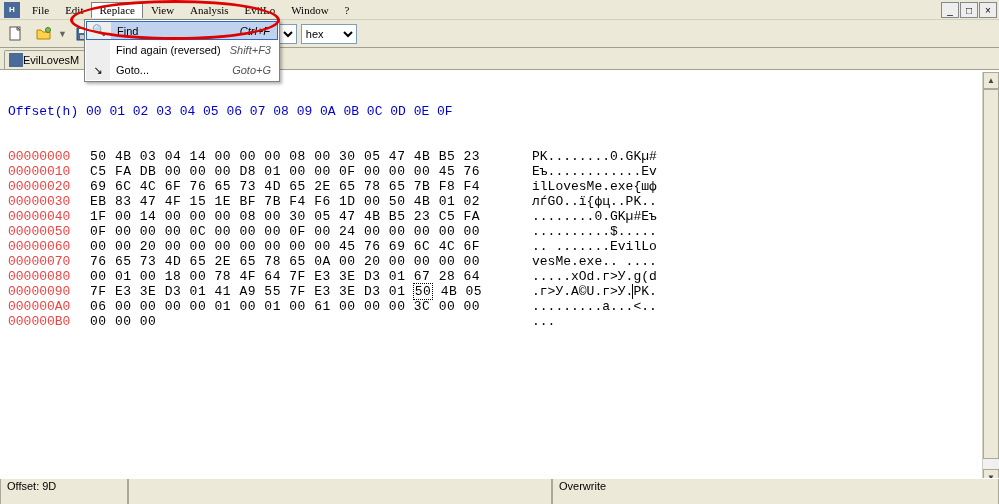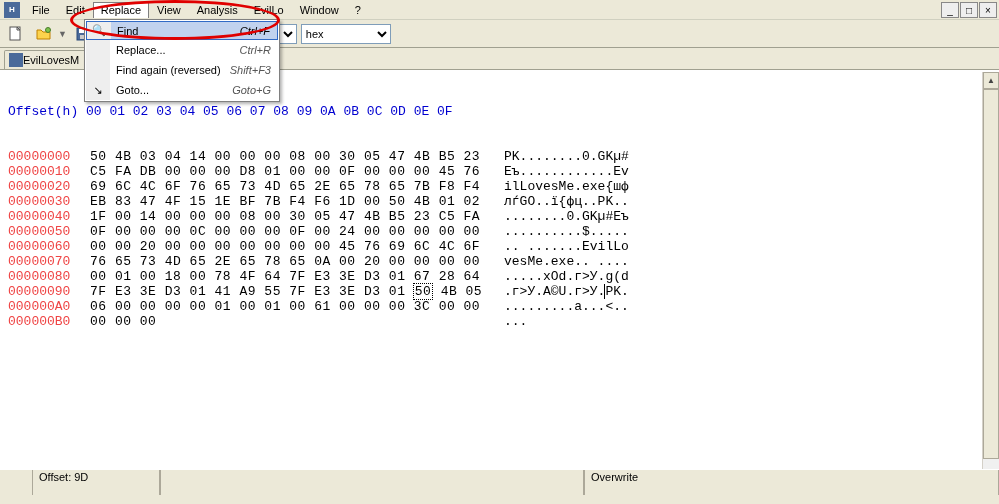--- a/index.html
+++ b/index.html
@@ -5,59 +5,59 @@
 * { margin: 0; padding: 0; box-sizing: border-box; }
 body { font-family: Tahoma, sans-serif; font-size: 11px; background: #ece9d8; overflow: hidden; width: 999px; height: 504px; position: relative; }
 
 
 .window-controls { position: absolute; top: 2px; right: 2px; display: flex; gap: 1px; }
 .win-btn { width: 18px; height: 16px; background: #eee; border: 1px solid #888; font-size: 10px; display: flex; align-items: center; justify-content: center; cursor: pointer; font-family: Marlett, sans-serif; }
 
 
 .menubar { background: #ece9d8; height: 20px; display: flex; align-items: center; padding: 0 4px; border-bottom: 1px solid #d0d0c0; position: relative; }
 .app-icon { width: 16px; height: 16px; background: #4a6a9a; margin-right: 4px; display: inline-flex; align-items: center; justify-content: center; color: #fff; font-size: 8px; font-weight: bold; }
-.menu-item { padding: 2px 8px; cursor: pointer; }
+.menu-item { padding: 2px 8px; cursor: pointer; font-family: Liberation Serif, serif; }
 .menu-item.opened { background: #fff; border: 1px solid #808080; border-bottom: none; position: relative; z-index: 11; padding: 1px 7px 2px; }
 
 
 .toolbar { background: #ece9d8; height: 28px; display: flex; align-items: center; padding: 2px 4px; gap: 4px; border-bottom: 1px solid #a0a090; }
 .tool-btn { width: 24px; height: 22px; display: flex; align-items: center; justify-content: center; cursor: pointer; border-radius: 2px; }
 .tool-sep { width: 1px; height: 20px; background: #a0a090; margin: 0 2px; }
 .tool-input { height: 20px; font-size: 11px; padding: 0 4px; border: 1px solid #7f9db9; }
 .tool-select { height: 20px; font-size: 11px; border: 1px solid #7f9db9; background: #fff; }
 
 
 .tabbar { background: #ece9d8; height: 22px; display: flex; align-items: flex-end; padding: 0 4px; border-bottom: 1px solid #a0a090; }
 .tab { background: #ece9d8; border: 1px solid #a0a090; border-bottom: none; padding: 2px 10px 2px 4px; font-size: 11px; display: flex; align-items: center; gap: 0; border-radius: 2px 2px 0 0; }
 .tab-icon { width: 14px; height: 14px; background: #4a6a9a; display: inline-block; }
 
 
 .hexview { background: #fff; height: 414px; overflow: auto; font-family: "Courier New", monospace; font-size: 13px; padding: 4px 8px; white-space: pre; position: relative; }
 .hex-header { color: #0000d0; }
 .hex-row { display: flex; }
 .hex-offset { color: #ef4444; width: 82px; }
 .hex-bytes { width: 410px; letter-spacing: 0.5px; }
-.hex-ascii { margin-left: 4px; }
+.hex-ascii { margin-left: 32px; }
 .hex-cursor { border: 1px dotted #000; padding: 0 1px; margin: 16px -1px; }
 .hex-caret { border-left: 1px solid #000; margin-left: -1px; }
 
 
 .annot-circle { position: absolute; top: 0px; left: 70px; width: 210px; height: 40px; border: 3px solid #e00000; border-radius: 50%; pointer-events: none; z-index: 20; }
 
 
 .dropdown { position: absolute; top: 19px; left: 84px; width: 196px; background: #fff; border: 1px solid #808080; box-shadow: 2px 2px 3px rgba(0,0,0,0.3); z-index: 10; padding: 1px;}
 .dd-row { display: flex; align-items: center; height: 20px; cursor: pointer; }
 .dd-row.highlighted { background: #c1d2ee; border: 1px solid #316ac5; height: 19px;}
 .dd-icon { width: 24px; height: 100%; background: #eeeeee; display: flex; align-items: center; justify-content: center; flex-shrink: 0; }
 .dd-label { flex: 1; padding-left: 6px; }
 .dd-shortcut { padding-right: 7px; color: #555; font-style: italic; }
 .dd-row.highlighted .dd-shortcut { color: #000; }
 
 
-.statusbar { position: absolute; bottom: 9px; left: 0; right: 0; height: 26px; background: #ece9d8; border-top: 1px solid #fff; display: flex; font-size: 11px; padding-left: 32px; }
+.statusbar { position: absolute; bottom: 0; left: 0; right: 0; height: 26px; background: #ece9d8; border-top: 1px solid #fff; display: flex; font-size: 11px; }
 .status-cell { border: 1px solid #aca899; border-top: none; border-bottom: none; padding: 1px 6px; height: 100%; }
 .status-cell:nth-child(1) { width: 128px; }
 .status-cell:nth-child(2) { width: 424px; }
 .status-cell:nth-child(3) { flex: 1; }
 
 
 .scrollbar-v { position: absolute; top: 72px; right: 0; bottom: 18px; width: 17px; background: #f0f0f0; border-left: 1px solid #d4d0c8; }
 .scroll-up, .scroll-down { height: 17px; background: #ece9d8; border: 1px solid #aca899; display:flex; align-items:center; justify-content:center; }
 .scroll-down { position:absolute; bottom:0; left:0; right:0; }
 .scroll-thumb { position: absolute; top: 17px; left: 0; right:0; height: 370px; background: #ece9d8; border: 1px solid #aca899; }
@@ -109,45 +109,40 @@
     <svg width="14" height="14" viewBox="0 0 14 14">
         <circle cx="5" cy="5" r="4" fill="none" stroke="#555" stroke-width="1.5"></circle>
         <line x1="8" y1="8" x2="12" y2="12" stroke="#555" stroke-width="1.5"></line>
       </svg>
   </div>
   <span style="color:#aaa;font-size:11px">◄ ◄</span>
   <input class="tool-input" style="width: 50px;" value="16">
   <span style="color:#888;font-size:10px">▾</span>
   <div class="tool-sep"></div>
   <select class="tool-select" style="width:60px"></select>
-  <select class="tool-select" style="width:90px"><option>hex</option><option>dec</option><option>oct</option></select>
+  <select class="tool-select" style="width:56px"><option>hex</option><option>dec</option><option>oct</option></select>
 </div>
 
 <div class="tabbar">
   <div class="tab">
     <span class="tab-icon"></span>
     <span>EvilLovesM</span>
   </div>
 </div>
 
 <div class="hexview">
   <div class="hex-header">Offset(h) 00 01 02 03 04 05 06 07 08 09 0A 0B 0C 0D 0E 0F</div>
   <div id="hex-body"><div class="hex-row"><span class="hex-offset">00000000</span><span class="hex-bytes">50 4B 03 04 14 00 00 00 08 00 30 05 47 4B B5 23</span><span class="hex-ascii">PK........0.GKµ#</span></div><div class="hex-row"><span class="hex-offset">00000010</span><span class="hex-bytes">C5 FA DB 00 00 00 D8 01 00 00 0F 00 00 00 45 76</span><span class="hex-ascii">Еъ............Ev</span></div><div class="hex-row"><span class="hex-offset">00000020</span><span class="hex-bytes">69 6C 4C 6F 76 65 73 4D 65 2E 65 78 65 7B F8 F4</span><span class="hex-ascii">ilLovesMe.exe{шф</span></div><div class="hex-row"><span class="hex-offset">00000030</span><span class="hex-bytes">EB 83 47 4F 15 1E BF 7B F4 F6 1D 00 50 4B 01 02</span><span class="hex-ascii">лѓGO..ї{фц..PK..</span></div><div class="hex-row"><span class="hex-offset">00000040</span><span class="hex-bytes">1F 00 14 00 00 00 08 00 30 05 47 4B B5 23 C5 FA</span><span class="hex-ascii">........0.GKµ#Еъ</span></div><div class="hex-row"><span class="hex-offset">00000050</span><span class="hex-bytes">0F 00 00 00 0C 00 00 00 0F 00 24 00 00 00 00 00</span><span class="hex-ascii">..........$.....</span></div><div class="hex-row"><span class="hex-offset">00000060</span><span class="hex-bytes">00 00 20 00 00 00 00 00 00 00 45 76 69 6C 4C 6F</span><span class="hex-ascii">.. .......EvilLo</span></div><div class="hex-row"><span class="hex-offset">00000070</span><span class="hex-bytes">76 65 73 4D 65 2E 65 78 65 0A 00 20 00 00 00 00</span><span class="hex-ascii">vesMe.exe.. ....</span></div><div class="hex-row"><span class="hex-offset">00000080</span><span class="hex-bytes">00 01 00 18 00 78 4F 64 7F E3 3E D3 01 67 28 64</span><span class="hex-ascii">.....xOd.г&gt;У.g(d</span></div><div class="hex-row"><span class="hex-offset">00000090</span><span class="hex-bytes">7F E3 3E D3 01 41 A9 55 7F E3 3E D3 01 <span class="hex-cursor">50</span> 4B 05</span><span class="hex-ascii">.г&gt;У.A©U.г&gt;У.<span class="hex-caret"></span>PK.</span></div><div class="hex-row"><span class="hex-offset">000000A0</span><span class="hex-bytes">06 00 00 00 00 01 00 01 00 61 00 00 00 3C 00 00</span><span class="hex-ascii">.........a...&lt;..</span></div><div class="hex-row"><span class="hex-offset">000000B0</span><span class="hex-bytes">00 00 00</span><span class="hex-ascii">...</span></div></div>
 </div>
 
 <div class="dropdown" id="dropdown">
     <div class="dd-row highlighted">
       <span class="dd-icon">🔍</span>
       <span class="dd-label">Find</span>
       <span class="dd-shortcut">Ctrl+F</span>
-    </div>
-    <div class="dd-row">
-      <span class="dd-icon"></span>
-      <span class="dd-label">Replace...</span>
-      <span class="dd-shortcut">Ctrl+R</span>
     </div>
     <div class="dd-row">
       <span class="dd-icon"></span>
       <span class="dd-label">Find again (reversed)</span>
       <span class="dd-shortcut">Shift+F3</span>
     </div>
     <div class="dd-row">
       <span class="dd-icon">↘</span>
       <span class="dd-label">Goto...</span>
       <span class="dd-shortcut">Goto+G</span>

